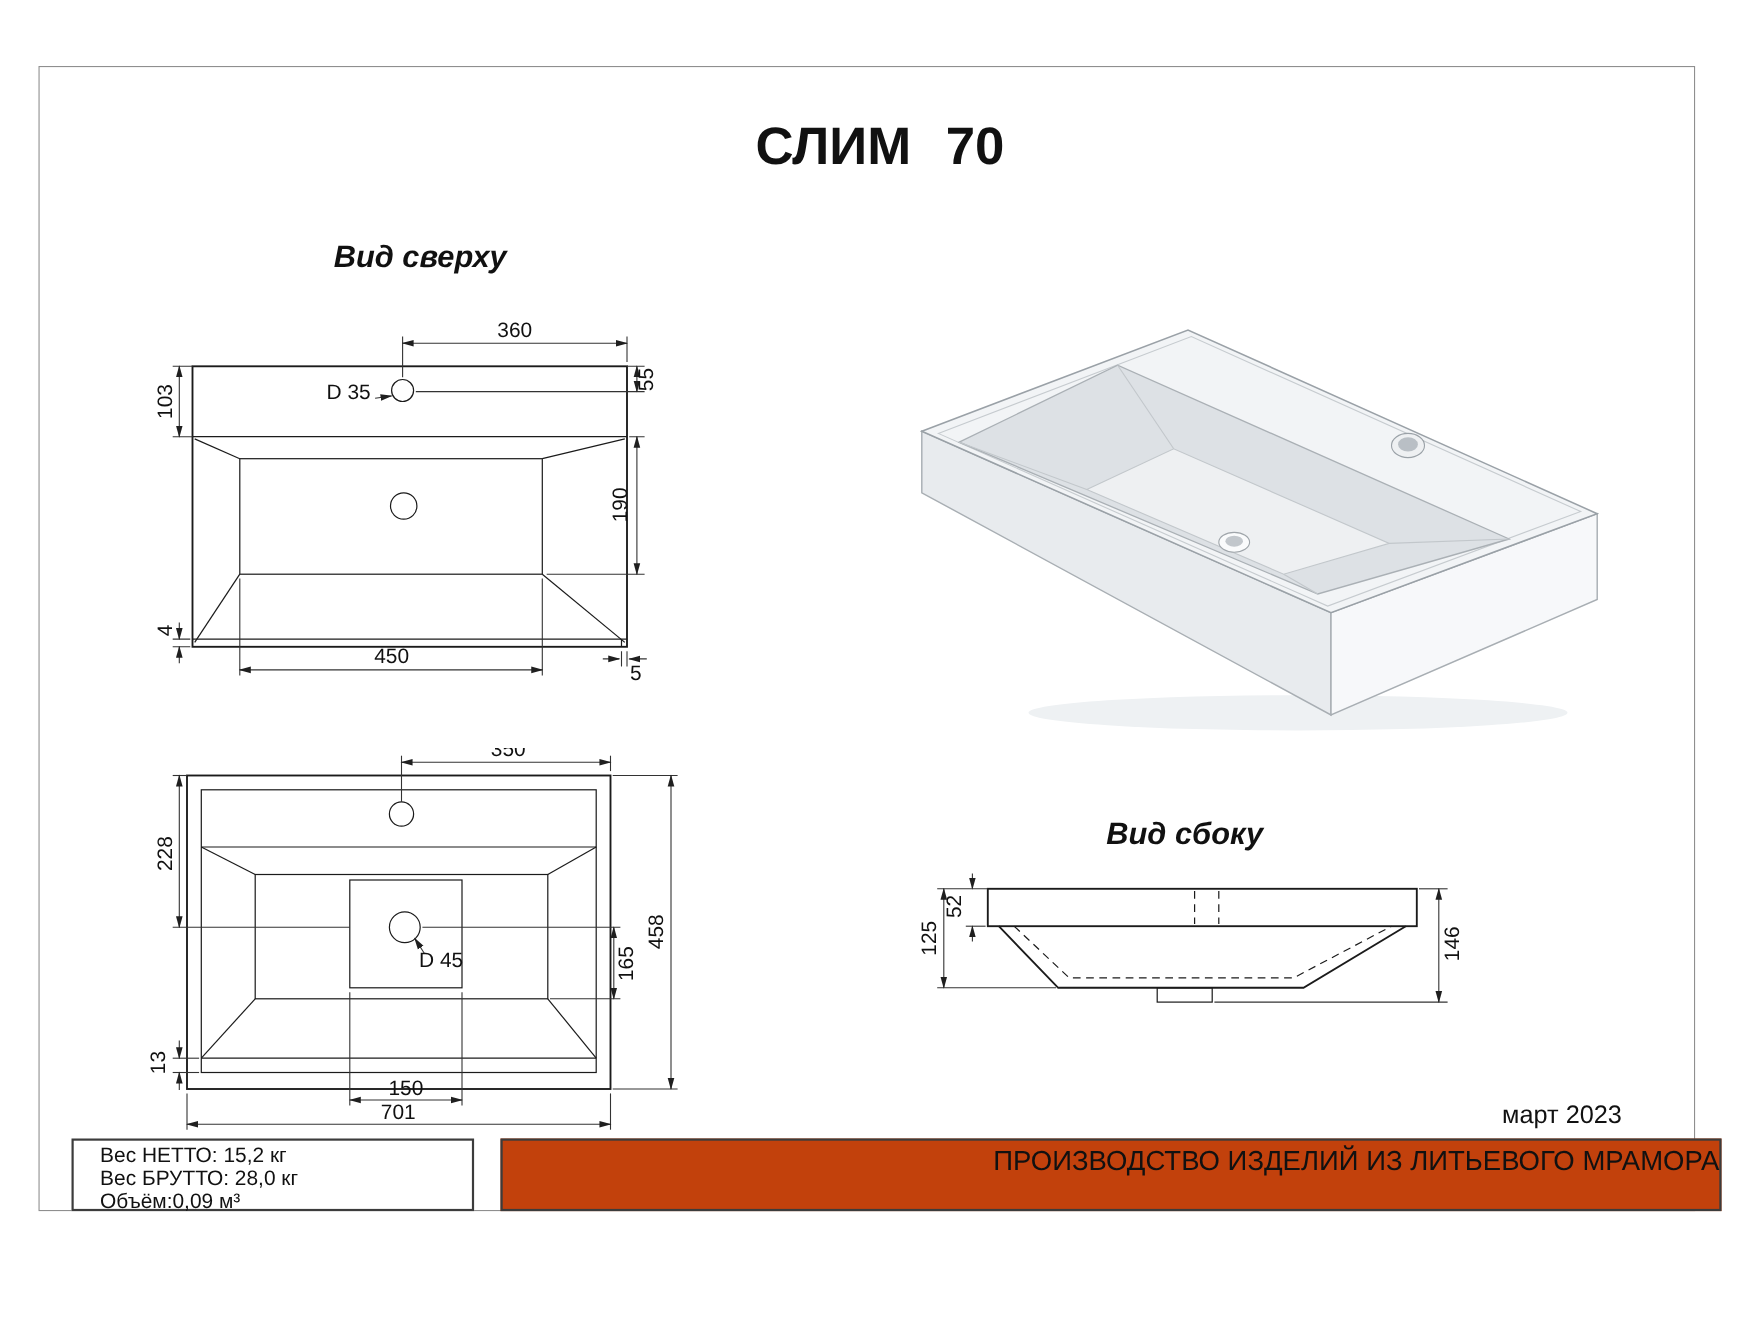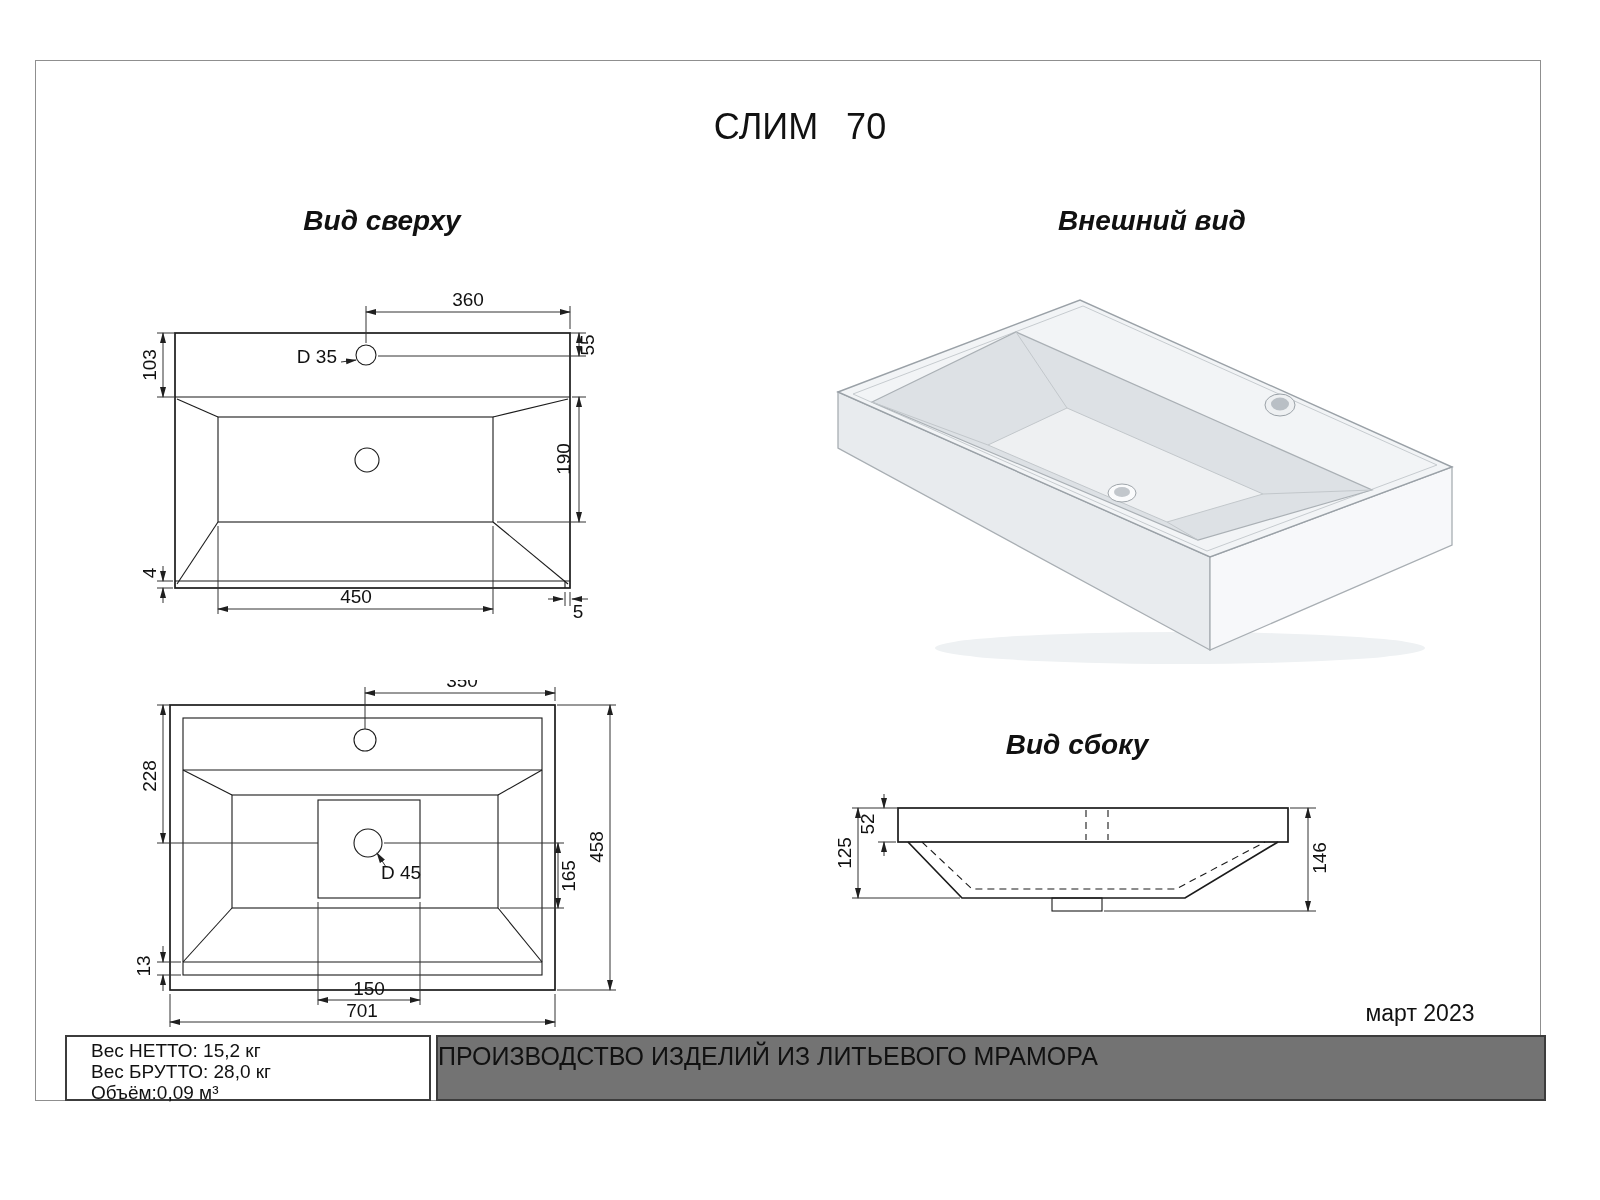--- a/index.html
+++ b/index.html
@@ -2,39 +2,39 @@
 <html><head>
 <meta charset="utf-8">
 <style>
   * { margin:0; padding:0; box-sizing:border-box; }
   html,body { width:1600px; height:1200px; background:#ffffff;
               font-family:"Liberation Sans", sans-serif; color:#111; }
   .page { position:relative; width:1600px; height:1200px; background:#fff; overflow:hidden; }
   .sheet-border { position:absolute; left:35px; top:60px; width:1506px; height:1041px;
                   border:1px solid #8f8f8f; }
   .title { position:absolute; left:0; top:106px; width:1600px; text-align:center;
-           font-size:36px; font-weight:normal; word-spacing:18px; }
+           font-size:48px; font-weight:bold; word-spacing:18px; }
   .view-label { position:absolute; width:340px; text-align:center;
-                font-size:28px; font-weight:bold; font-style:italic; }
+                font-size:28px; font-weight:bold; font-style:italic;margin-top:13px; }
   .lbl-top      { left:212px; top:205px; }
   .lbl-external { left:982px; top:205px; }
   .lbl-bottom   { left:205px; top:650px; }
   .lbl-side     { left:907px; top:729px; }
   .date { position:absolute; left:1320px; top:1000px; width:200px; text-align:center; font-size:23px; }
   .drw { position:absolute; }
   .ol  { fill:none; stroke:#1b1b1b; stroke-width:1.7; }
   .il  { fill:none; stroke:#1b1b1b; stroke-width:1.1; }
   .dim { fill:none; stroke:#333; stroke-width:1; }
   .dash { stroke-dasharray:7 5; }
   .dimtxt { font-size:19px; fill:#111; font-style:normal; font-weight:normal; }
   .footer-left { position:absolute; left:65px; top:1035px; width:366px; height:66px;
                  background:#fff; border:2px solid #3c3c3c; padding:3px 0 0 24px;
                  font-size:19px; line-height:21px; }
-  .footer-right { position:absolute; left:436px; top:1035px; width:1110px; height:66px;
-                  background:#737373; border:2px solid #3c3c3c; text-align:left; padding-top:5px; }
+  .footer-right { position:absolute; left:455px; top:1035px; width:1110px; height:66px;
+                  background:#c2410c; border:2px solid #3c3c3c; text-align:right; padding-top:5px; }
   .prod-line1 { font-size:25px; line-height:28px; }
   .prod-line2 { font-size:21px; line-height:26px; }
 </style>
 </head>
 <body>
 
 <div class="page">
 
   <div class="sheet-border"></div>
 
@@ -42,21 +42,20 @@
     <defs>
       <marker id="arw" viewBox="0 0 12 8" refX="11" refY="4" markerWidth="11" markerHeight="7.3" orient="auto-start-reverse">
         <path d="M0,0.7 L12,4 L0,7.3 Z" fill="#1f1f1f"></path>
       </marker>
     </defs>
   </svg>
 
   <div class="title">СЛИМ 70</div>
 
   <div class="view-label lbl-top">Вид сверху</div>
-  <div class="view-label lbl-external">Внешний вид</div>
   <div class="view-label lbl-side">Вид сбоку</div>
 
   <svg class="drw" style="left:120px; top:285px;" width="520" height="350" viewBox="120 285 520 350">
     <g>
       <rect class="ol" x="175" y="333" width="395" height="255"></rect>
       <line class="il" x1="175" y1="397" x2="570" y2="397"></line>
       <line class="il" x1="175" y1="581" x2="570" y2="581"></line>
       <line class="il" x1="565" y1="581" x2="565" y2="588"></line>
       <rect class="il" x="218" y="417" width="275" height="105"></rect>
       <line class="il" x1="177" y1="399" x2="218" y2="417"></line>

